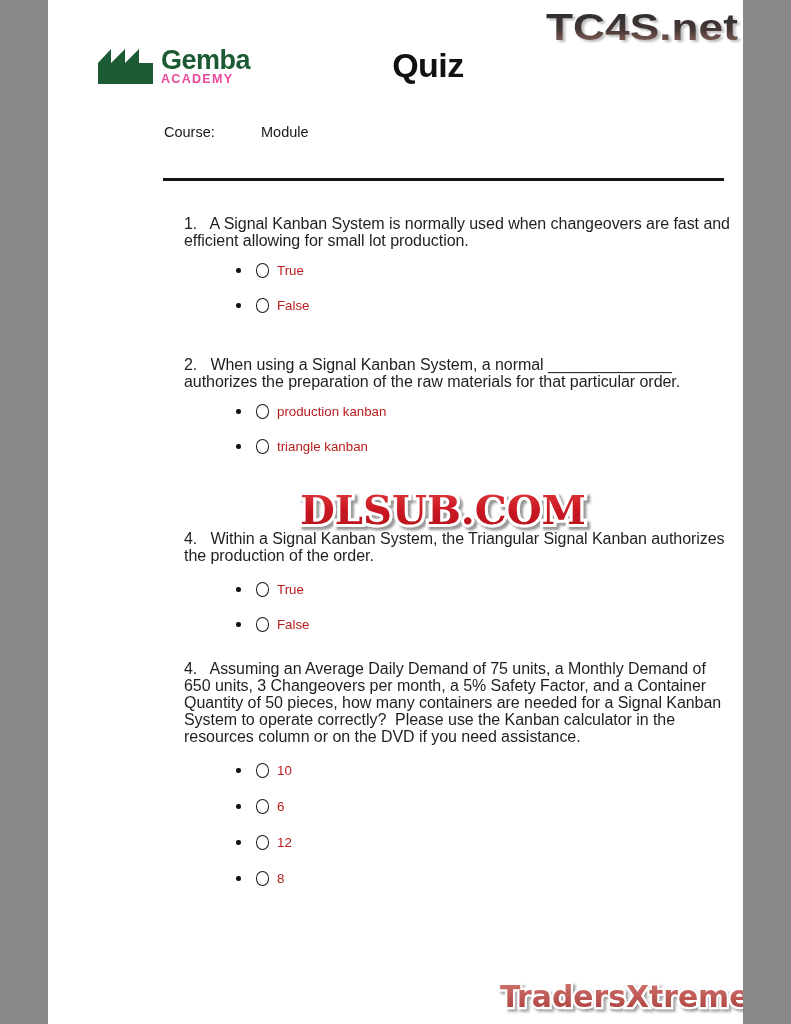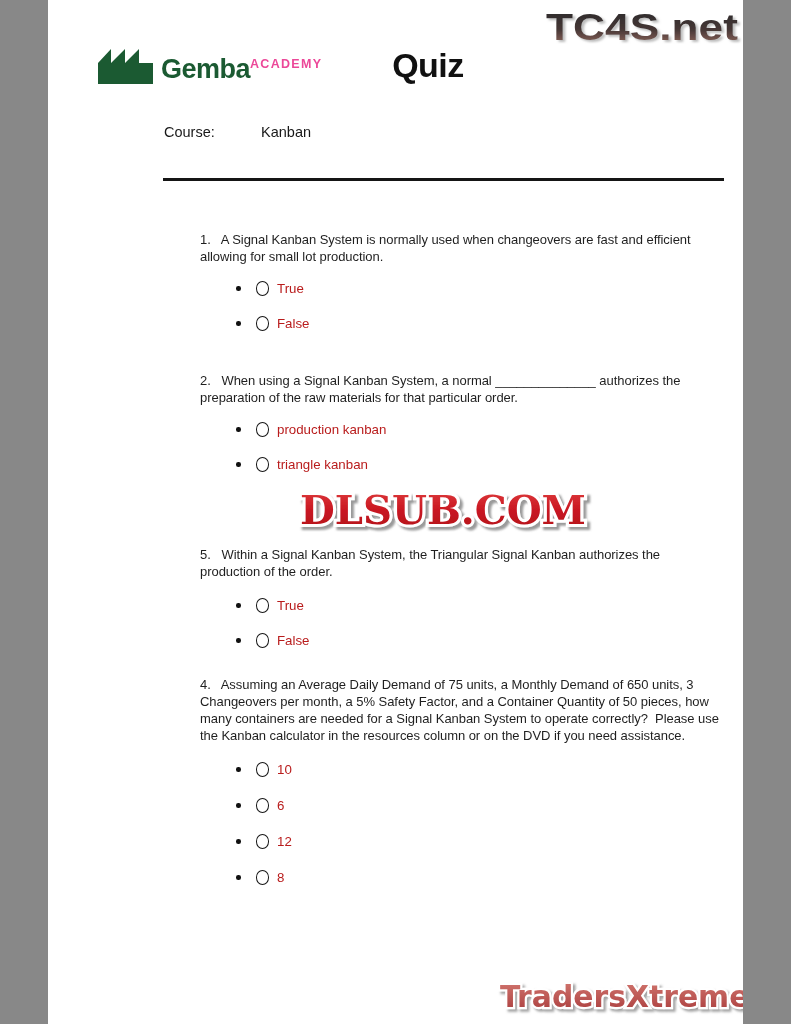--- a/index.html
+++ b/index.html
@@ -8,37 +8,37 @@
     width:695px;height:1024px;
     background:#ffffff;
     margin:0 auto;
     overflow:hidden;
     font-family:"Liberation Sans", sans-serif;
     color:#1f1f1f;
   }
   
   .wm-tc4s{position:absolute;top:2px;right:1px;}
   .logo{position:absolute;left:50px;top:44px;display:flex;gap:5px;align-items:flex-start;}
-  .logo-text{display:flex;flex-direction:row;margin-top:13px;}
+  .logo-text{display:flex;flex-direction:column;margin-top:4px;}
   .logo-brand{font-size:27px;font-weight:bold;line-height:24px;letter-spacing:-0.5px;}
   .logo-sub{font-size:12.5px;font-weight:bold;letter-spacing:1.3px;line-height:14px;}
   .page-title{
     position:absolute;left:8px;top:46px;width:744px;text-align:center;
     font-size:34px;font-weight:bold;color:#111;letter-spacing:-0.5px;
   }
   
   .meta{position:absolute;left:116px;top:122px;font-size:14.5px;line-height:20px;color:#181818;}
   .meta-label{display:inline-block;width:93px;}
   .rule{position:absolute;left:115px;top:178px;width:561px;height:3px;background:#151515;}
   
   .question{position:absolute;left:136px;width:552px;}
   .q1{top:215px;} .q2{top:356px;} .q3{top:530px;} .q4{top:660px;}
   .q-text{
-    font-size:13px;line-height:17px;letter-spacing:-0.05px;
-    white-space:pre-wrap;margin:16px;color:#1f1f1f;
+    font-size:16px;line-height:17px;letter-spacing:-0.05px;
+    white-space:pre-wrap;margin:0;color:#1f1f1f;
   }
   .options{margin-top:14px;}
   .q3 .options,.q4 .options{margin-top:18px;}
   .opt{
     display:flex;align-items:center;height:15px;
     padding-left:52px;margin-bottom:20px;
   }
   .q4 .opt{margin-bottom:21px;}
   .bullet{width:20px;display:flex;align-items:center;}
   .bullet i{display:block;width:4.5px;height:4.5px;border-radius:50%;background:#111;}
@@ -78,21 +78,21 @@
       <span class="logo-brand" style="color:#1b5a32">Gemba</span>
       <span class="logo-sub" style="color:#ec4899">ACADEMY</span>
     </div>
   </div>
 
   <div class="page-title">Quiz</div>
 
   <div class="meta">
     <div>
       <span class="meta-label">Course:</span>
-      <span>Kanban</span>
+      <span>Module</span>
     </div>
   </div>
 
   <div class="rule"></div>
 
   <div class="question q1">
     <p class="q-text">1.   A Signal Kanban System is normally used when changeovers are fast and efficient allowing for small lot production.</p>
     <div class="options">
       <div class="opt">
         <span class="bullet">
@@ -139,21 +139,21 @@
         <stop offset="100%" stop-color="#b00d18"></stop>
       </linearGradient>
       <filter id="fDlsub" x="-15%" y="-25%" width="130%" height="160%">
         <feDropShadow dx="3" dy="3" stdDeviation="1.2" flood-color="#8f8f8f" flood-opacity="0.9"></feDropShadow>
       </filter>
     </defs>
     <text x="151" y="41" text-anchor="middle" font-family="DejaVu Serif, serif" font-weight="bold" font-size="39" textLength="286" lengthAdjust="spacingAndGlyphs" fill="url(#gDlsub)" stroke="#ffffff" stroke-width="6" paint-order="stroke" filter="url(#fDlsub)">DLSUB.COM</text>
   </svg>
 
   <div class="question q3">
-    <p class="q-text">5.   Within a Signal Kanban System, the Triangular Signal Kanban authorizes the production of the order.</p>
+    <p class="q-text">4.   Within a Signal Kanban System, the Triangular Signal Kanban authorizes the production of the order.</p>
     <div class="options">
       <div class="opt">
         <span class="bullet">
             <i></i>
           </span>
         <span class="radio"></span>
         <span class="opt-label">True</span>
       </div>
       <div class="opt">
         <span class="bullet">

